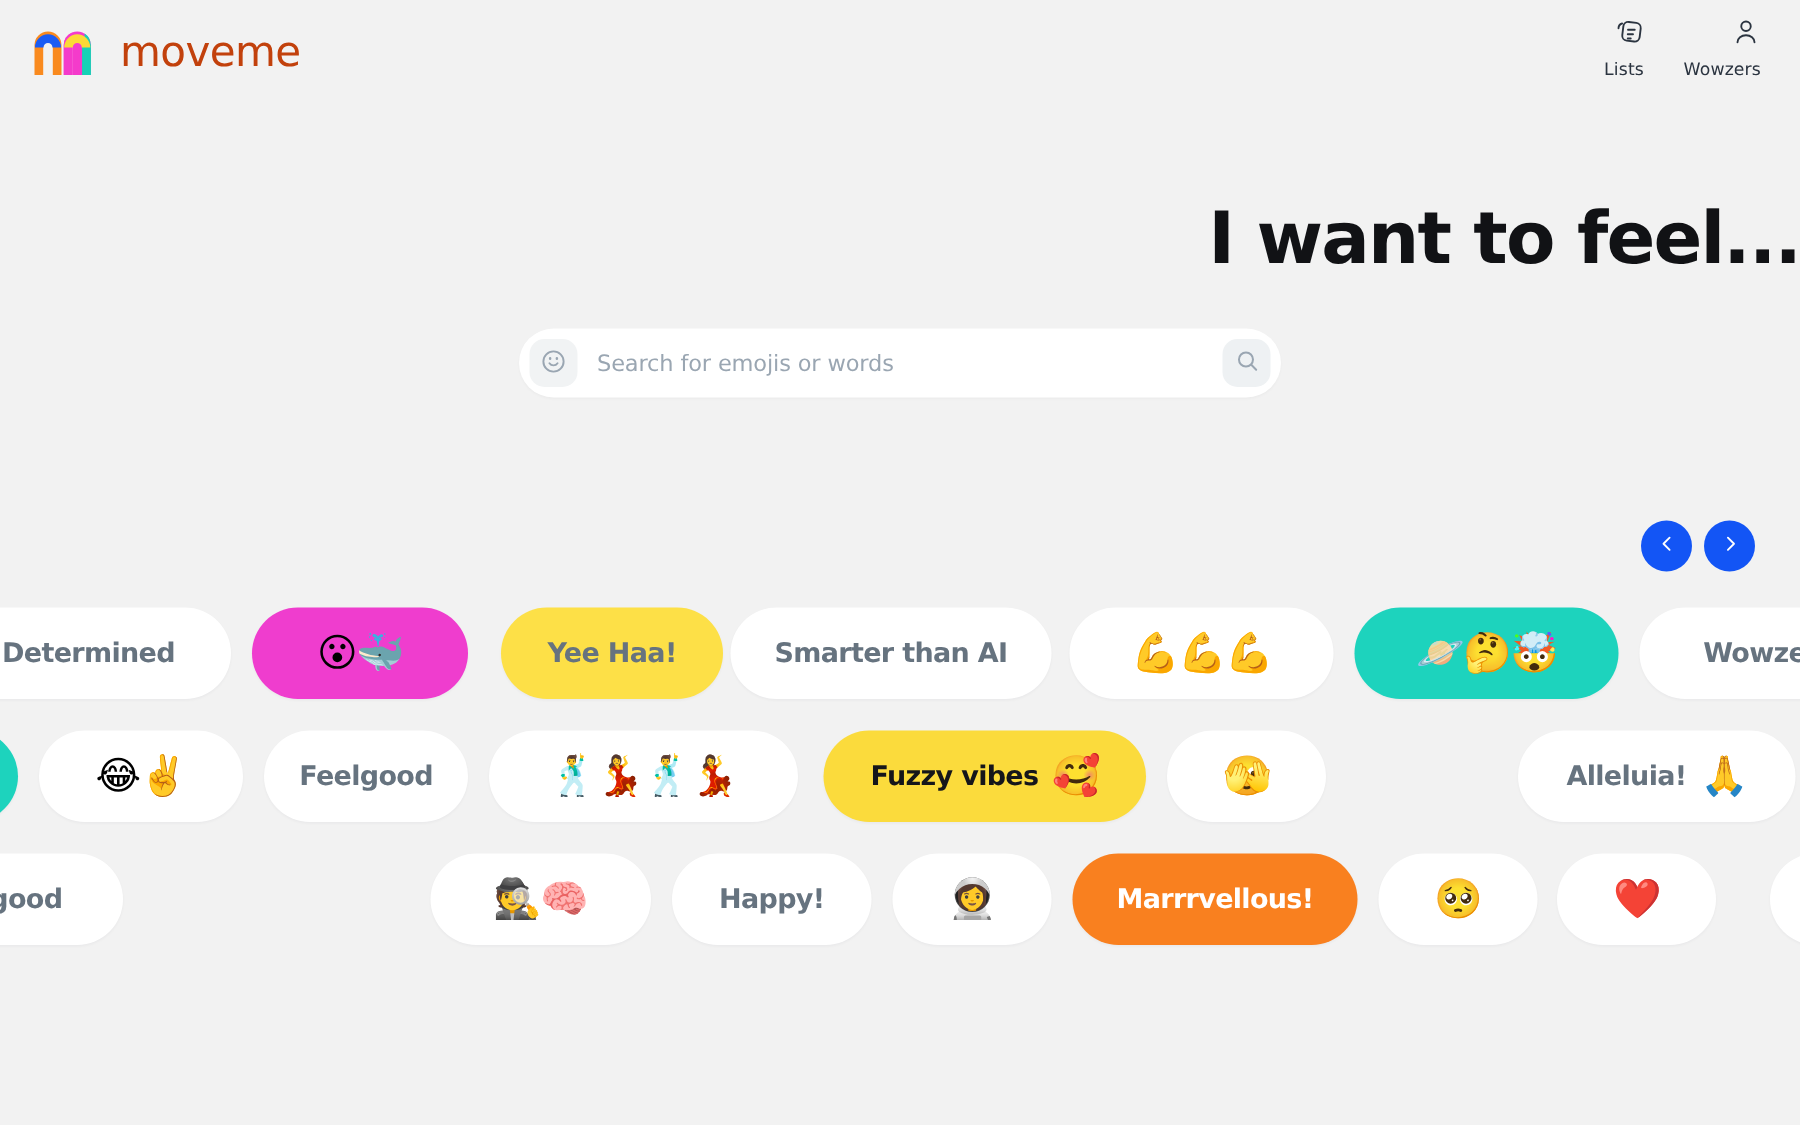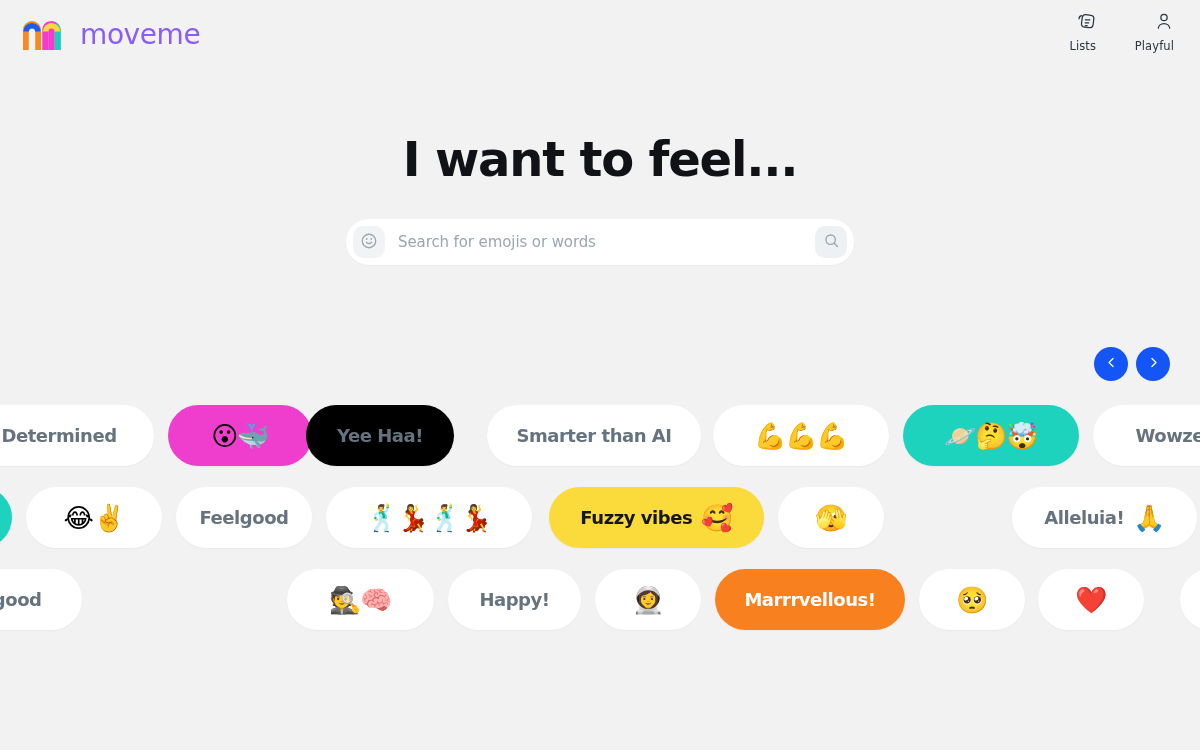--- a/index.html
+++ b/index.html
@@ -37,21 +37,21 @@
   .logo-mark {
     width: 46px;
     height: 34px;
     position: relative;
   }
 
   .logo-word {
     font-size: 28px;
     font-weight: 500;
     letter-spacing: -0.4px;
-    color: #8b5cf6;
+    color: #c2410c;
     font-family: "DejaVu Sans", sans-serif;
     font-weight: 400;
   }
 
   .nav-right {
     position: absolute;
     right: 26px;
     top: 12px;
     display: flex;
     gap: 30px;
@@ -74,21 +74,21 @@
     font-family: "DejaVu Sans", sans-serif;
     letter-spacing: 0.1px;
   }
 
   
   .hero-title {
     position: absolute;
     top: 131px;
     left: 0;
     width: 1200px;
-    text-align: center;
+    text-align: right;
     font-size: 48px;
     font-weight: 700;
     letter-spacing: -1.2px;
     color: #111215;
     font-family: "DejaVu Sans", sans-serif;
   }
 
   
   .search-bar {
     position: absolute;
@@ -250,21 +250,21 @@
       <span class="nav-label">Lists</span>
     </div>
 
     <div class="nav-item">
       <span class="nav-icon">
         <svg width="20" height="20" viewBox="0 0 24 24" fill="none" stroke="#2B3440" stroke-width="1.5" stroke-linecap="round">
           <circle cx="12" cy="6.6" r="3.8"></circle>
           <path d="M5.2 19.4 a6.8 5.6 0 0 1 13.6 0"></path>
         </svg>
       </span>
-      <span class="nav-label">Playful</span>
+      <span class="nav-label">Wowzers</span>
     </div>
 
   </div>
 </div>
 
 <h1 class="hero-title">I want to feel...</h1>
 
 <div class="search-bar">
   <button class="search-emoji-btn">
     <span>
@@ -306,21 +306,21 @@
 </div>
 
 <div class="rows">
   <div class="pill-row">
       <div class="pill" style="left: -36px; width: 190px; background: rgb(255, 255, 255);">
         <span class="pill-label">Determined</span>
       </div>
       <div class="pill accent" style="left: 168px; width: 144px; background: rgb(239, 61, 206);">
         <span class="pill-emoji">😮🐳</span>
       </div>
-      <div class="pill" style="left: 306px; width: 148px; background: #000000;">
+      <div class="pill" style="left: 334px; width: 148px; background: #fde047;">
         <span class="pill-label">Yee Haa!</span>
       </div>
       <div class="pill" style="left: 487px; width: 214px; background: rgb(255, 255, 255);">
         <span class="pill-label">Smarter than AI</span>
       </div>
       <div class="pill" style="left: 713px; width: 176px; background: rgb(255, 255, 255);">
         <span class="pill-emoji">💪💪💪</span>
       </div>
       <div class="pill accent" style="left: 903px; width: 176px; background: rgb(29, 211, 189);">
         <span class="pill-emoji">🪐🤔🤯</span>

